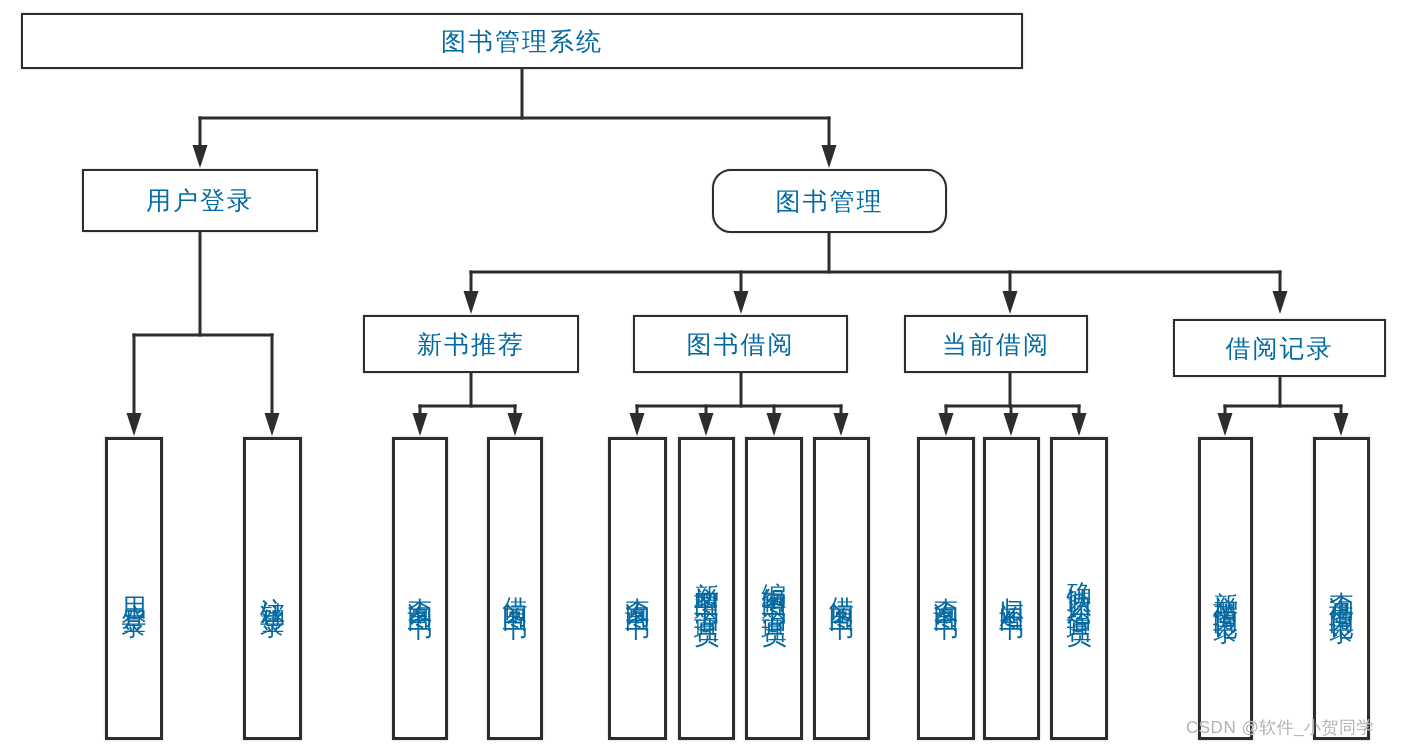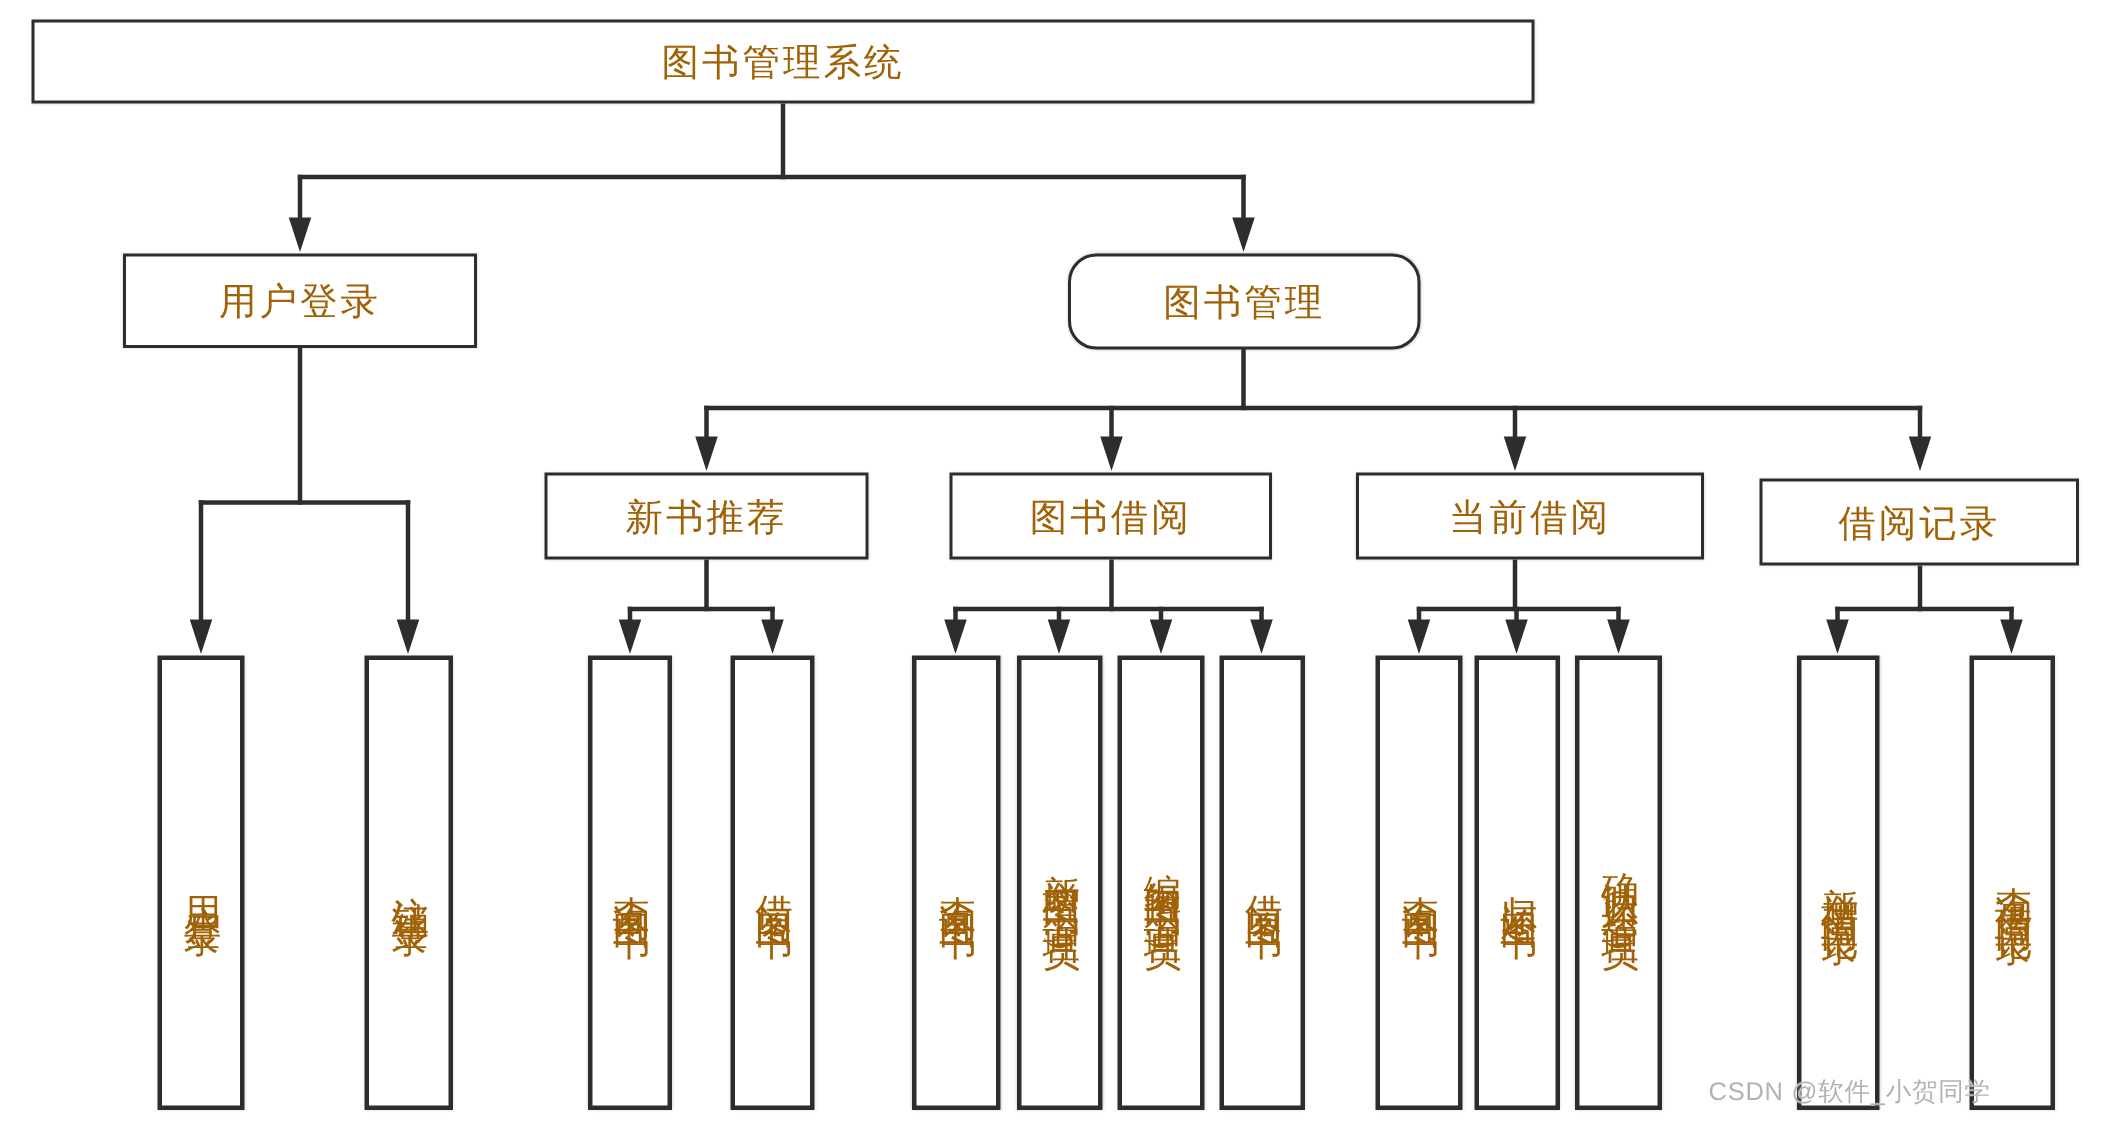--- a/index.html
+++ b/index.html
@@ -10,36 +10,36 @@
     font-family:"Liberation Sans", sans-serif;
     overflow:hidden;
   }
   #wires{position:absolute;left:0;top:0;width:1405px;height:747px;z-index:1;}
   .node{
     position:absolute;
     background:#ffffff;
     border:2.5px solid #2d2d2d;
     box-sizing:border-box;
     display:flex;align-items:center;justify-content:center;
-    color:#a16207;
+    color:#0369a1;
     z-index:2;
     box-shadow:0 0 2px rgba(80,80,80,0.35);
   }
   .hbox{font-size:25px;letter-spacing:2px;}
   .leaf{border-width:3px;}
   .leaf span{
     writing-mode:vertical-rl;
     text-orientation:mixed;
     font-size:25px;
     letter-spacing:6px;
     line-height:1;
     white-space:nowrap;
   }
   #watermark{
-    position:absolute;left:1139px;top:716px;
+    position:absolute;left:1186px;top:716px;
     z-index:3;
     font-size:17px;
     color:#b2b2b2;
     letter-spacing:0.5px;
     white-space:nowrap;
     text-shadow:0 0 1px #ffffff;
   }
 </style>
 </head>
 <body>
@@ -111,21 +111,21 @@
   <div class="node hbox" style="left:712px;top:169px;width:235px;height:64px;border-radius:19px;">
     <span>图书管理</span>
   </div>
 
   <div class="node hbox" style="left:363px;top:315px;width:216px;height:58px;text-align:center;">
     <span>新书推荐</span>
   </div>
   <div class="node hbox" style="left:633px;top:315px;width:215px;height:58px;">
     <span>图书借阅</span>
   </div>
-  <div class="node hbox" style="left:904px;top:315px;width:232px;height:58px;">
+  <div class="node hbox" style="left:904px;top:315px;width:184px;height:58px;">
     <span>当前借阅</span>
   </div>
   <div class="node hbox" style="left:1173px;top:319px;width:213px;height:58px;">
     <span>借阅记录</span>
   </div>
 
   <div class="node leaf" style="left:105px;top:437px;width:58px;height:303px;">
     <span>用户登录</span>
   </div>
   <div class="node leaf" style="left:243px;top:437px;width:59px;height:303px;">

